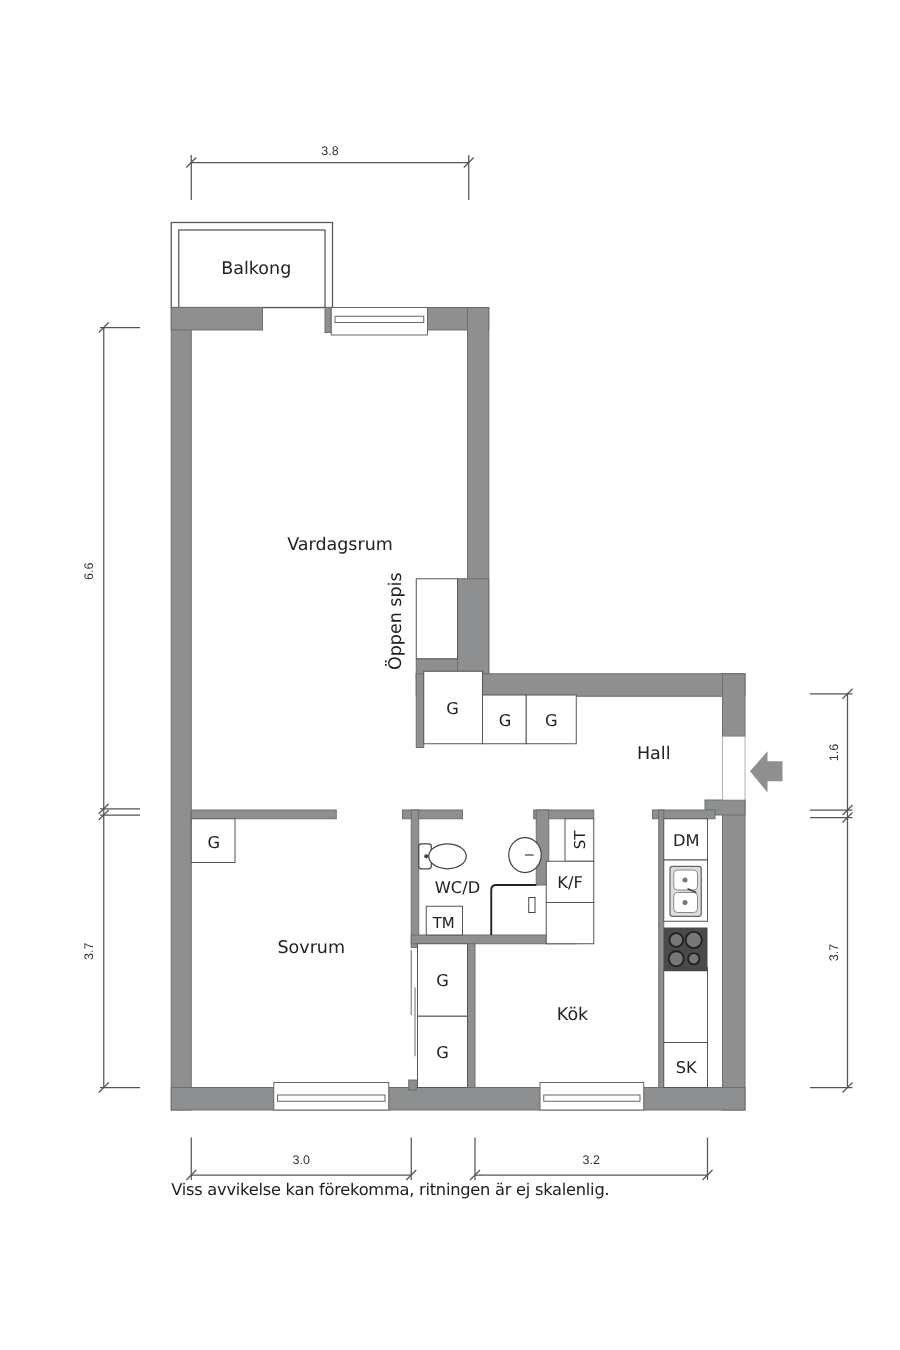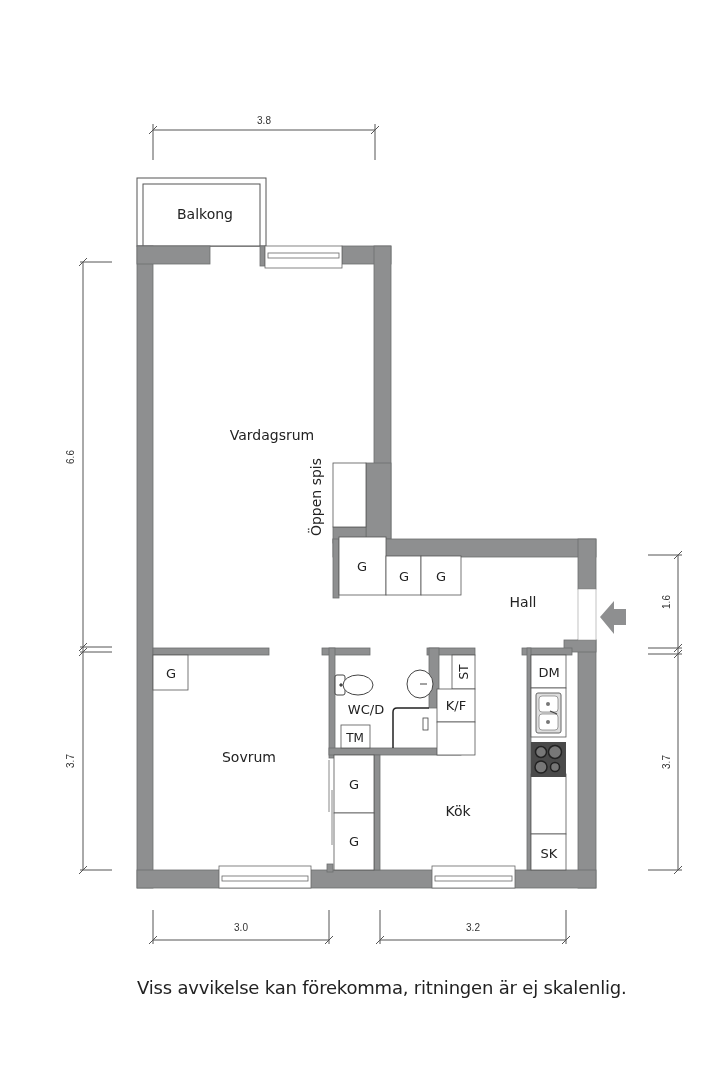--- a/index.html
+++ b/index.html
@@ -1,21 +1,21 @@
 <!DOCTYPE html>
 <html><head>
 <meta charset="utf-8">
 <style>
   html, body { margin: 0; padding: 0; background: #ffffff; }
   body { width: 720px; height: 1080px; position: relative; overflow: hidden;
          font-family: "DejaVu Sans", sans-serif; }
   svg { position: absolute; left: 0; top: 0; }
   .lbl { font-family: "DejaVu Sans", sans-serif; fill: #222; }
   .dim { font-family: "Liberation Sans", sans-serif; fill: #333; font-size: 10px; }
-  .footnote { position: absolute; left: 137px; top: 977px; font-size: 18px; color: #222;
+  .footnote { position: absolute; left: 137px; top: 945px; font-size: 13px; color: #222;
               font-family: "DejaVu Sans", sans-serif; letter-spacing: -0.2px; }
 </style>
 </head>
 <body>
 
 <svg width="720" height="1080" viewBox="0 0 720 1080">
 
   <g stroke="#555" stroke-width="1" fill="none">
     <line x1="153" y1="130" x2="375" y2="130"></line>
     <line x1="153" y1="124" x2="153" y2="160"></line>

